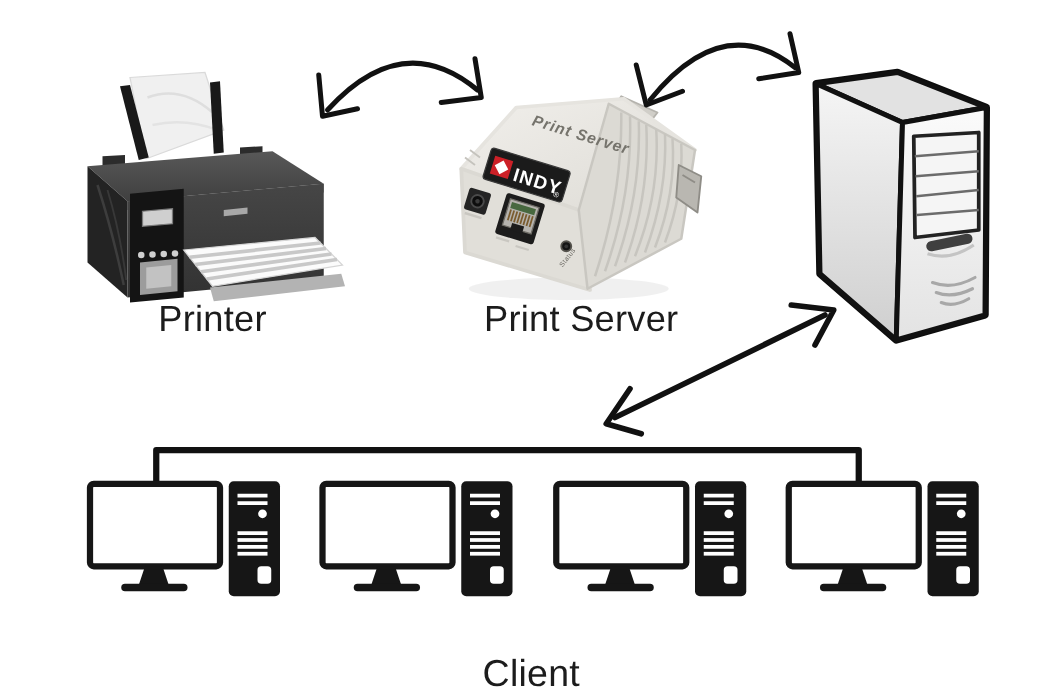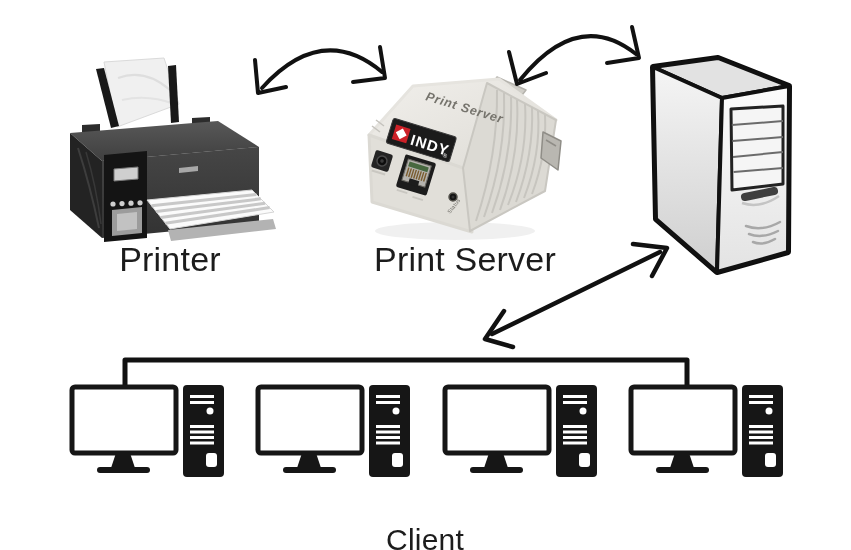--- a/index.html
+++ b/index.html
@@ -8,21 +8,21 @@
     width:851px;height:550px;
     background:#ffffff;
     overflow:hidden;
     font-family:"Liberation Sans","DejaVu Sans",sans-serif;
   }
   #stage svg{position:absolute;left:0;top:0;}
   .node-label{
     position:absolute;
     text-align:center;
     color:#1c1c1c;
-    font-size:34px;
+    font-size:29px;
     font-weight:400;
     letter-spacing:0.2px;
     white-space:nowrap;
   }
   .device-top-text{
     font-size:12.5px;
     font-weight:700;
     font-style:italic;
     letter-spacing:0.8px;
     fill:#75736c;

